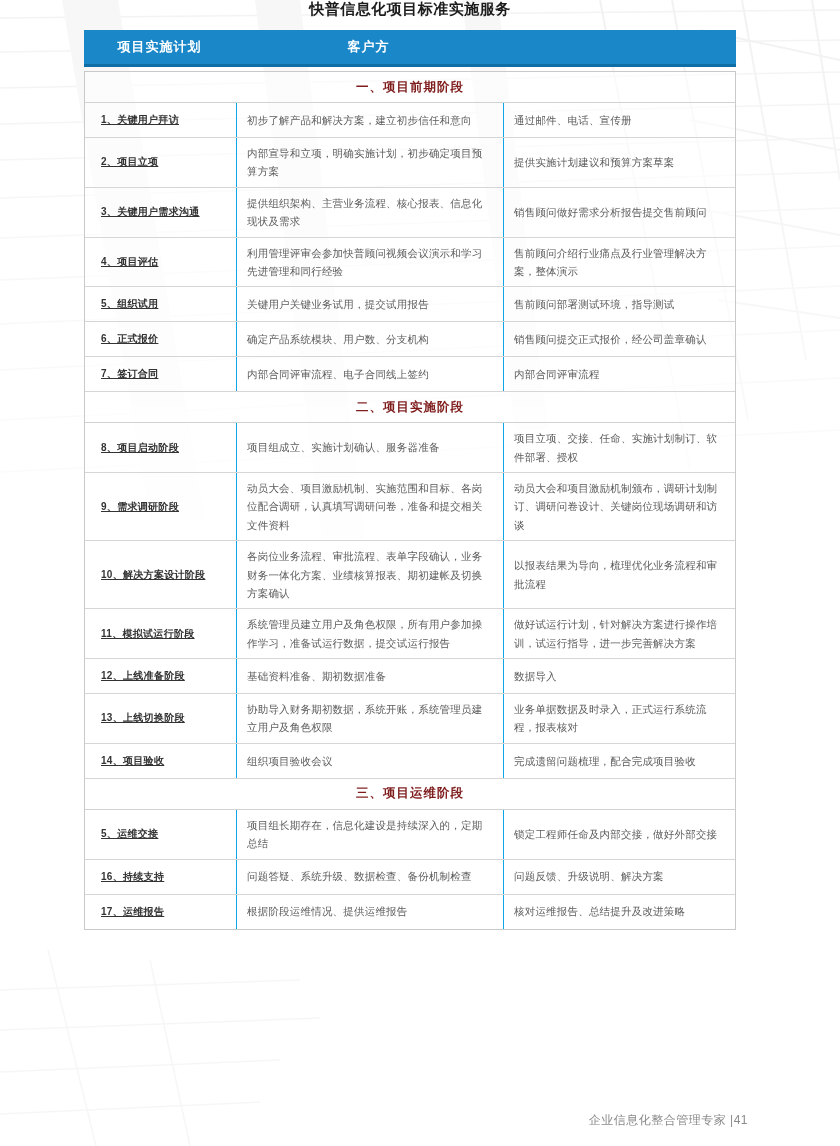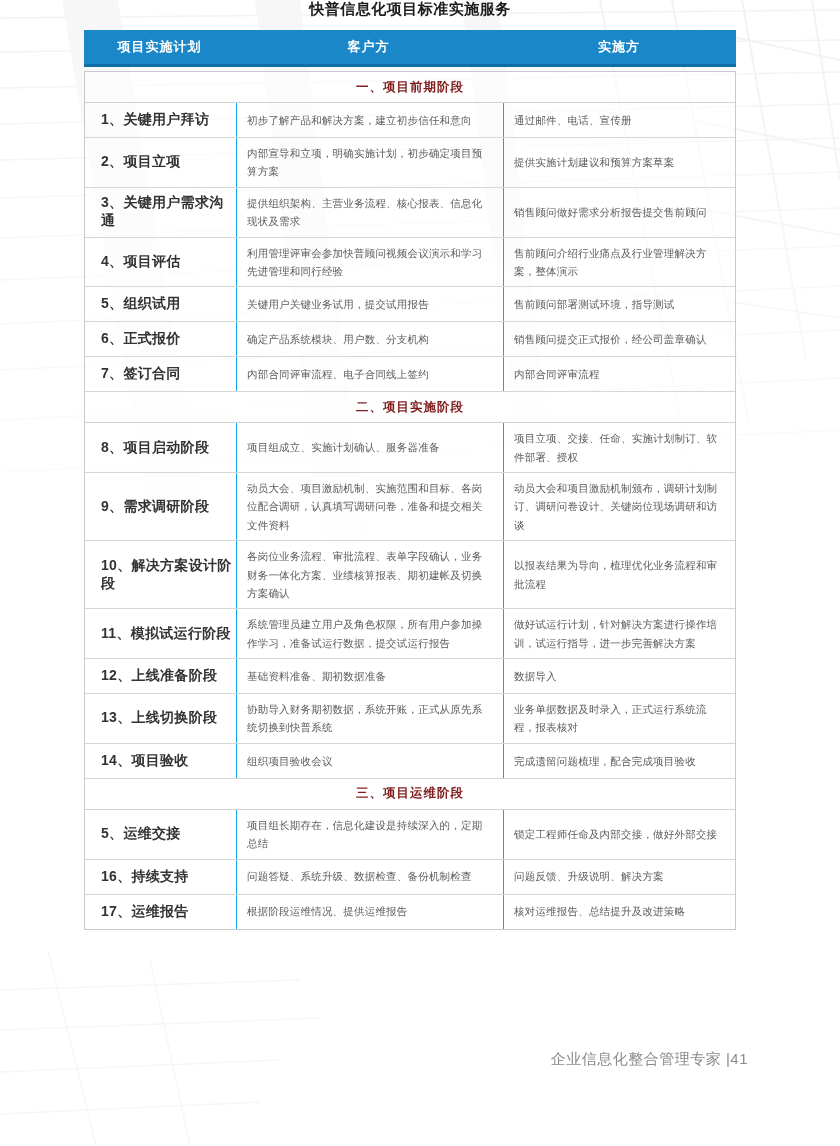--- a/index.html
+++ b/index.html
@@ -33,31 +33,32 @@
     font-size:12.5px;font-weight:bold;color:#7f1d1d;letter-spacing:1px;
     border-bottom:1px solid #d2d2d2;
   }
   .row{
     display:grid;grid-template-columns:151px 267px 234px;
     border-bottom:1px solid #d6d6d6;min-height:34px;
   }
   .row:last-child{border-bottom:none;}
   .cell{display:flex;align-items:center;box-sizing:border-box;}
   .cell.c0{
-    padding:5px 4px 5px 16px;font-size:14px;font-weight:bold;color:#333;
+    padding:5px 4px 5px 16px;font-size:10px;font-weight:bold;color:#333;
     letter-spacing:.3px;
+    text-decoration:underline;
   }
   .cell.c1,.cell.c2{
     border-left:1px solid #0ea5e9;
     padding:6px 10px;font-size:10.5px;color:#5c5c5c;line-height:1.75;
     letter-spacing:.2px;
   }
   .page-footer{
-    position:absolute;top:1050px;left:84px;width:664px;
-    text-align:right;font-size:15px;color:#8a8a8a;letter-spacing:.5px;
+    position:absolute;top:1112px;left:84px;width:664px;
+    text-align:right;font-size:12px;color:#8a8a8a;letter-spacing:.5px;
   }
 </style>
 </head>
 <body>
 
 <svg class="bg" width="840" height="1146" viewBox="0 0 840 1146" xmlns="http://www.w3.org/2000/svg">
   <g opacity="0.45">
     <g stroke="#dcdcdc" stroke-width="1.5">
       <line x1="0" y1="18" x2="840" y2="10"></line>
         <line x1="0" y1="52" x2="840" y2="40"></line>
@@ -103,21 +104,20 @@
   </g>
 </svg>
 
 <div class="content">
   <div class="page-title">快普信息化项目标准实施服务</div>
 
   <div class="table-wrap">
     <div class="head-band" style="background: rgb(26, 135, 200); border-bottom-color: rgb(15, 110, 166);">
       <div class="head-cell">项目实施计划</div>
       <div class="head-cell">客户方</div>
-      <div class="head-cell">实施方</div>
     </div>
     <div class="tbl">
         <div class="section-row">一、项目前期阶段</div>
         <div class="row">
           <div class="cell c0">1、关键用户拜访</div>
           <div class="cell c1">初步了解产品和解决方案，建立初步信任和意向</div>
           <div class="cell c2">通过邮件、电话、宣传册</div>
         </div>
         <div class="row">
           <div class="cell c0">2、项目立项</div>
@@ -170,21 +170,21 @@
           <div class="cell c1">系统管理员建立用户及角色权限，所有用户参加操作学习，准备试运行数据，提交试运行报告</div>
           <div class="cell c2">做好试运行计划，针对解决方案进行操作培训，试运行指导，进一步完善解决方案</div>
         </div>
         <div class="row">
           <div class="cell c0">12、上线准备阶段</div>
           <div class="cell c1">基础资料准备、期初数据准备</div>
           <div class="cell c2">数据导入</div>
         </div>
         <div class="row">
           <div class="cell c0">13、上线切换阶段</div>
-          <div class="cell c1">协助导入财务期初数据，系统开账，正式从原先系统切换到快普系统</div>
+          <div class="cell c1">协助导入财务期初数据，系统开账，系统管理员建立用户及角色权限</div>
           <div class="cell c2">业务单据数据及时录入，正式运行系统流程，报表核对</div>
         </div>
         <div class="row">
           <div class="cell c0">14、项目验收</div>
           <div class="cell c1">组织项目验收会议</div>
           <div class="cell c2">完成遗留问题梳理，配合完成项目验收</div>
         </div>
         <div class="section-row">三、项目运维阶段</div>
         <div class="row">
           <div class="cell c0">5、运维交接</div>

